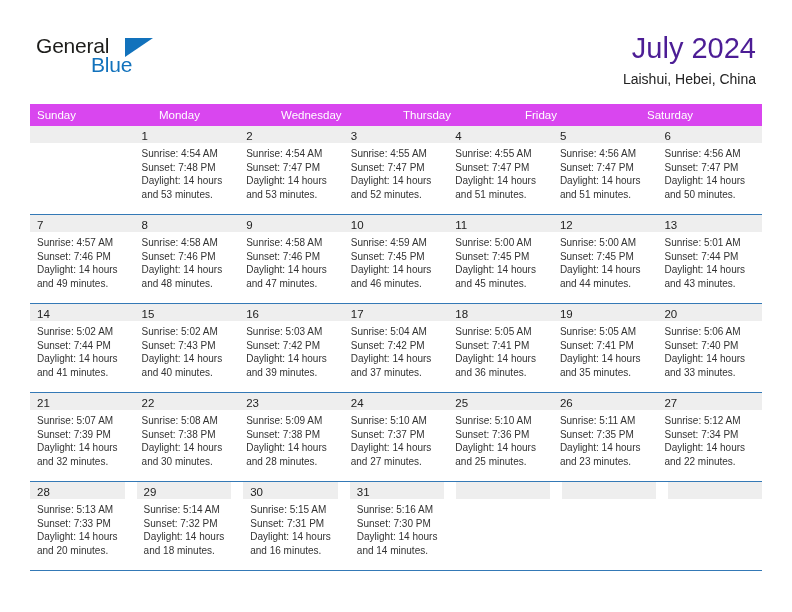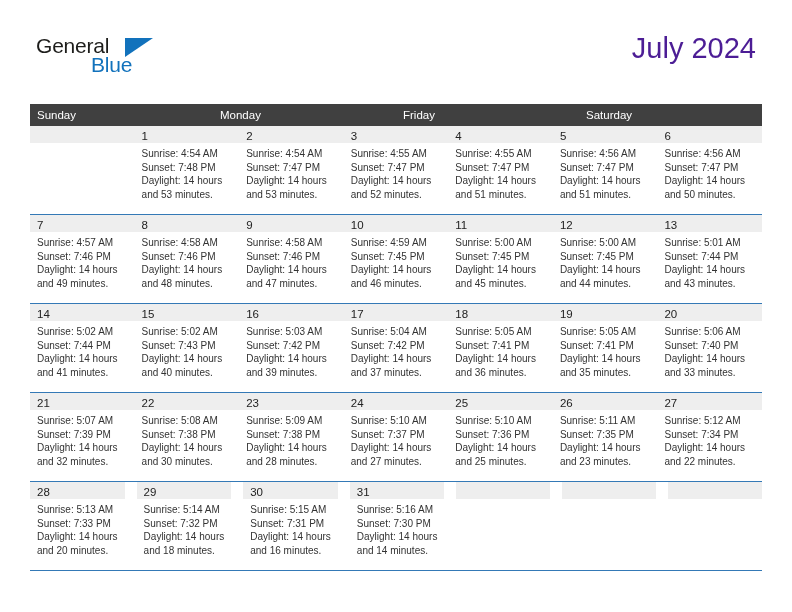--- a/index.html
+++ b/index.html
@@ -81,21 +81,21 @@
   
   .calendar {
     position: absolute;
     left: 30px;
     top: 104px;
     width: 732px;
   }
   .weekdays {
     display: flex;
     width: 100%;
-    background: #404040;
+    background: #d946ef;
     height: 22px;
   }
   .weekday {
     flex: 1 1 0;
     color: #ffffff;
     font-size: 11.5px;
     line-height: 22px;
     padding-left: 7px;
     white-space: nowrap;
   }
@@ -141,28 +141,31 @@
   <div class="topbar">
 
     <div class="logo">
       <span class="logo-general">General</span>
       <span class="logo-tri"></span>
       <span class="logo-blue">Blue</span>
     </div>
 
     <div class="title-block">
       <div class="cal-title">July 2024</div>
+      <div class="cal-subtitle">Laishui, Hebei, China</div>
     </div>
 
   </div>
 
   <div class="calendar">
     <div class="weekdays">
         <div class="weekday">Sunday</div>
         <div class="weekday">Monday</div>
+        <div class="weekday">Wednesday</div>
+        <div class="weekday">Thursday</div>
         <div class="weekday">Friday</div>
         <div class="weekday">Saturday</div>
       </div>
     <div class="weeks-container">
         <div class="week">
           <div class="daycell empty">
             <div class="daynum-band"><span class="daynum"></span></div>
             <div class="dayinfo"></div>
           </div>
           <div class="daycell">

